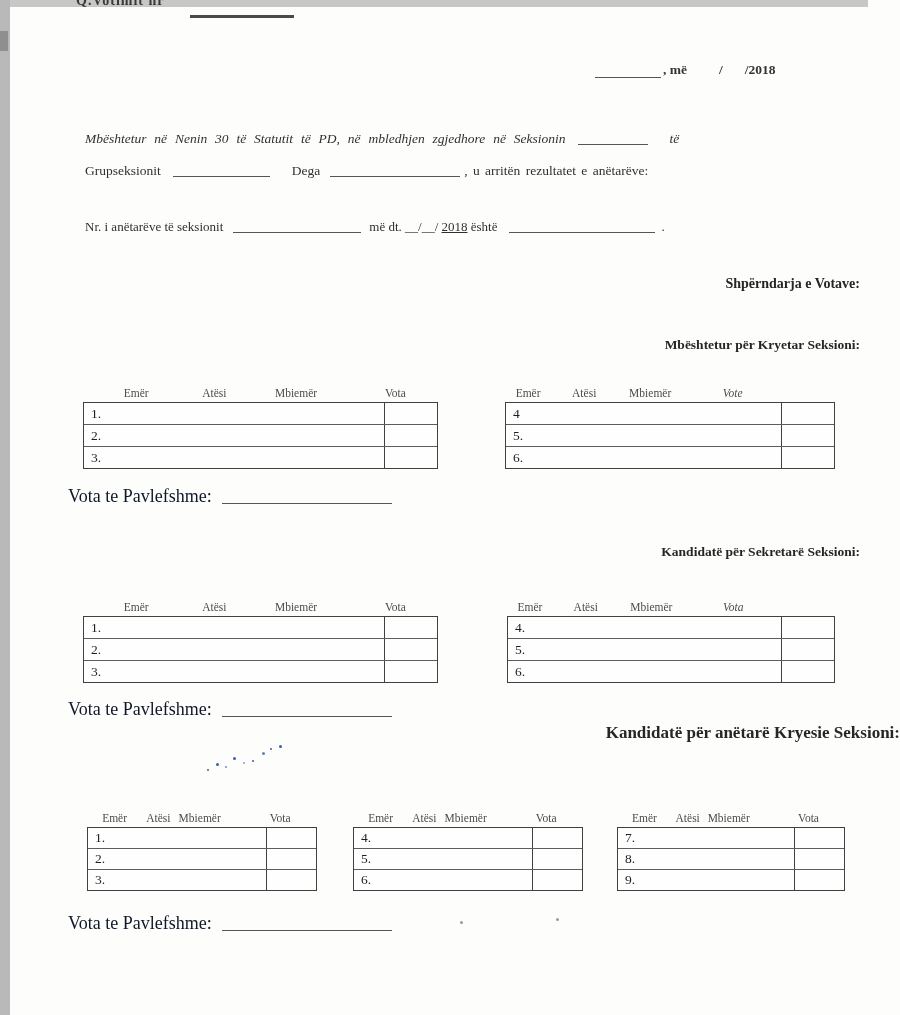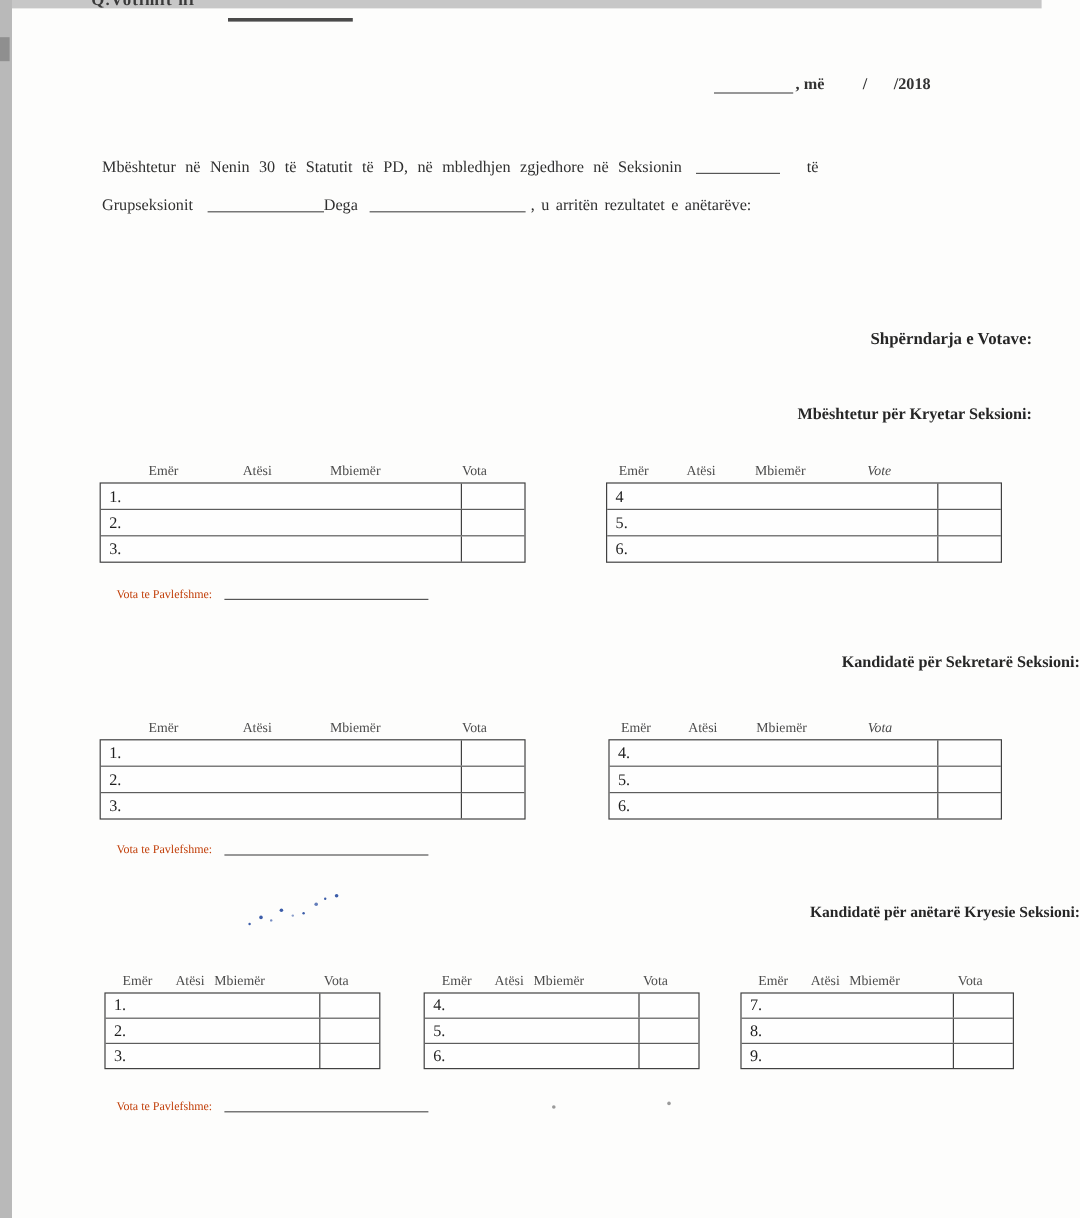--- a/index.html
+++ b/index.html
@@ -23,55 +23,55 @@
   .dblank{display:inline-block;width:66px;border-bottom:1.5px solid #555;height:14px;}
   .dateline .seg{margin-left:0;font-weight:bold;}
   .dateline .s1{margin-left:2px;}
   .dateline .s2{margin-left:32px;}
   .dateline .s3{margin-left:22px;margin-top:40px;}
 
   .title{position:absolute;top:76px;left:0;width:900px;text-align:center;
     font-size:15px;font-weight:bold;letter-spacing:.6px;color:#2b2b2b;}
 
   .introline{position:absolute;left:85px;font-size:13.5px;color:#303030;white-space:nowrap;}
-  .il1{top:131px;word-spacing:4.5px;}
+  .il1{top:131px;word-spacing:4.5px;font-style:italic;}
   .il2{top:163px;word-spacing:2px;}
   .blank{display:inline-block;border-bottom:1.5px solid #565656;height:13px;vertical-align:-2px;}
   .b-seksion{width:70px;margin:0 22px 0 12px;}
   .b-grup{width:97px;margin:0 0 0 12px;}
   .b-dega{width:130px;margin:0 4px 0 10px;}
-  .il2 .w-dega{}
+  .il2 .w-dega{margin-left:22px;}
 
   .membersline{position:absolute;left:85px;top:219px;font-size:13px;color:#303030;white-space:nowrap;}
   .b-m1{width:128px;margin:0 8px 0 10px;}
   .b-m2{width:146px;margin:0 6px 0 12px;}
   .yr{text-decoration:underline;}
 
   .heading{position:absolute;left:0;width:860px;text-align:right;font-weight:bold;color:#262626;}
   .h-dist{top:276px;font-size:14px;}
   .h-s1{top:337px;font-size:13.5px;}
-  .h-s2{top:544px;font-size:13.5px;padding-left:40px;}
-  .h-s3{top:752px;font-size:13px;left:40px;}
+  .h-s2{top:544px;font-size:13.5px;}
+  .h-s3{top:723px;font-size:17px;left:40px;}
 
   
   .vt{position:absolute;}
   .thead{position:relative;height:15px;font-size:11.5px;color:#4b4b4b;}
   .th{position:absolute;white-space:nowrap;transform:translateX(-50%);}
   .hdr-a .th1{left:15%;} .hdr-a .th2{left:37%;} .hdr-a .th3{left:60%;} .hdr-a .th4{left:88%;}
   .hdr-b .th1{left:7%;}  .hdr-b .th2{left:24%;} .hdr-b .th3{left:44%;} .hdr-b .th4{left:69%;font-style:italic;}
   .hdr-c .th1{left:12%;} .hdr-c .th2{left:31%;} .hdr-c .th3{left:49%;} .hdr-c .th4{left:84%;}
   .tbox{border:1.6px solid #414141;background:#fefefe;}
   .trow{display:flex;align-items:center;height:21px;border-top:1px solid #5c5c5c;}
   .trow:first-child{border-top:none;}
   .rnum{padding-left:7px;font-size:13.5px;color:#1f1f1f;}
   .vcell{margin-left:auto;width:52px;height:100%;border-left:1.4px solid #414141;}
   .narrow .trow{height:20px;}
   .narrow .vcell{width:49px;}
 
-  .invline{position:absolute;left:97px;font-size:10px;color:#c2410c;}
+  .invline{position:absolute;left:68px;font-size:18px;color:#0f172a;}
   .inv1{top:486px;} .inv2{top:699px;} .inv3{top:913px;}
   .b-inv{width:170px;margin-left:10px;}
 
   .speck{position:absolute;border-radius:50%;}
   .blue{background:#3c5da9;}
   .gray{background:#9a9a9a;}
 </style>
 </head>
 <body>
 
@@ -92,20 +92,26 @@
   </div>
 
 
   <div class="introline il1">
     <span>Mbështetur në Nenin 30 të Statutit të PD, në mbledhjen zgjedhore në Seksionin</span><span class="blank b-seksion"></span><span>të</span>
   </div>
   <div class="introline il2">
     <span>Grupseksionit</span><span class="blank b-grup"></span><span class="w-dega">Dega</span><span class="blank b-dega"></span><span>, u arritën rezultatet e anëtarëve:</span>
   </div>
 
+  <div class="membersline">
+    <span>Nr. i anëtarëve të seksionit</span><span class="blank b-m1"></span><span>më dt.</span>
+    <span>__/__/</span>
+    <span class="yr">2018</span>
+    <span>është</span><span class="blank b-m2"></span><span>.</span>
+  </div>
 
   <div class="heading h-dist">Shpërndarja e Votave:</div>
 
   <div class="heading h-s1">Mbështetur për Kryetar Seksioni:</div>
 
   <div class="vt" style="left:83px;top:387px;width:355px;">
     <div class="thead hdr-a">
       <span class="th th1">Emër</span>
       <span class="th th2">Atësi</span>
       <span class="th th3">Mbiemër</span>

